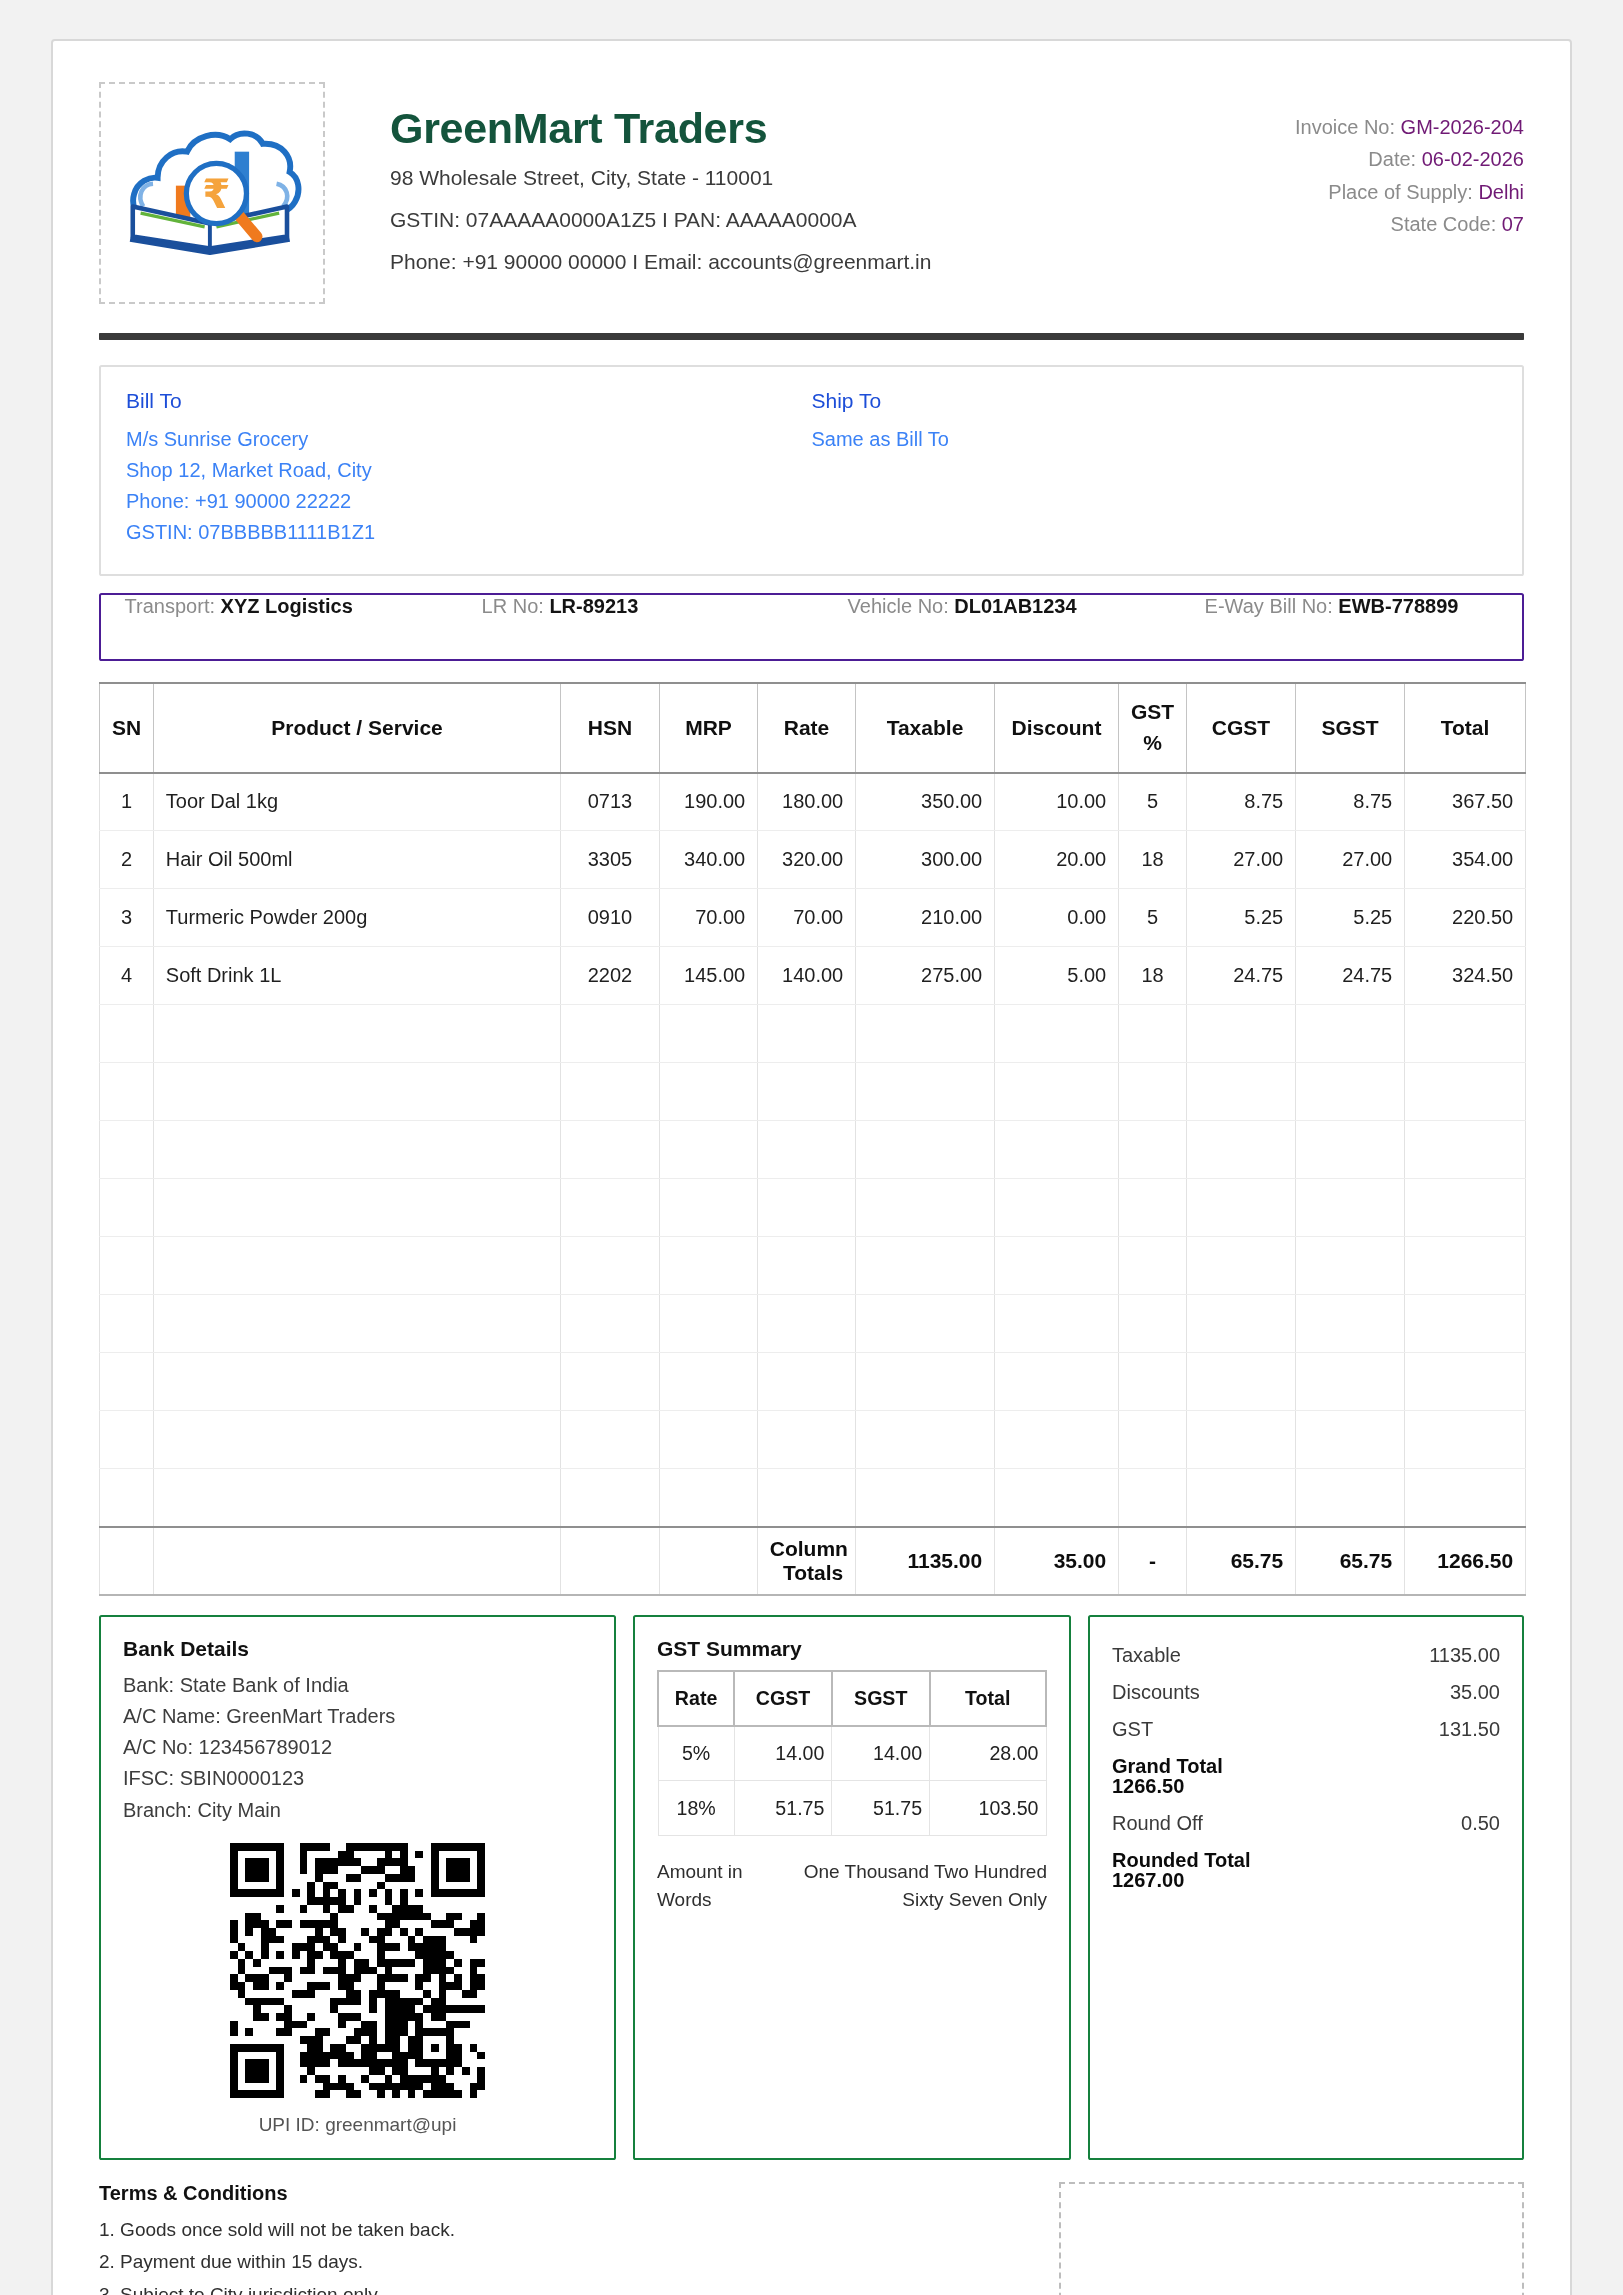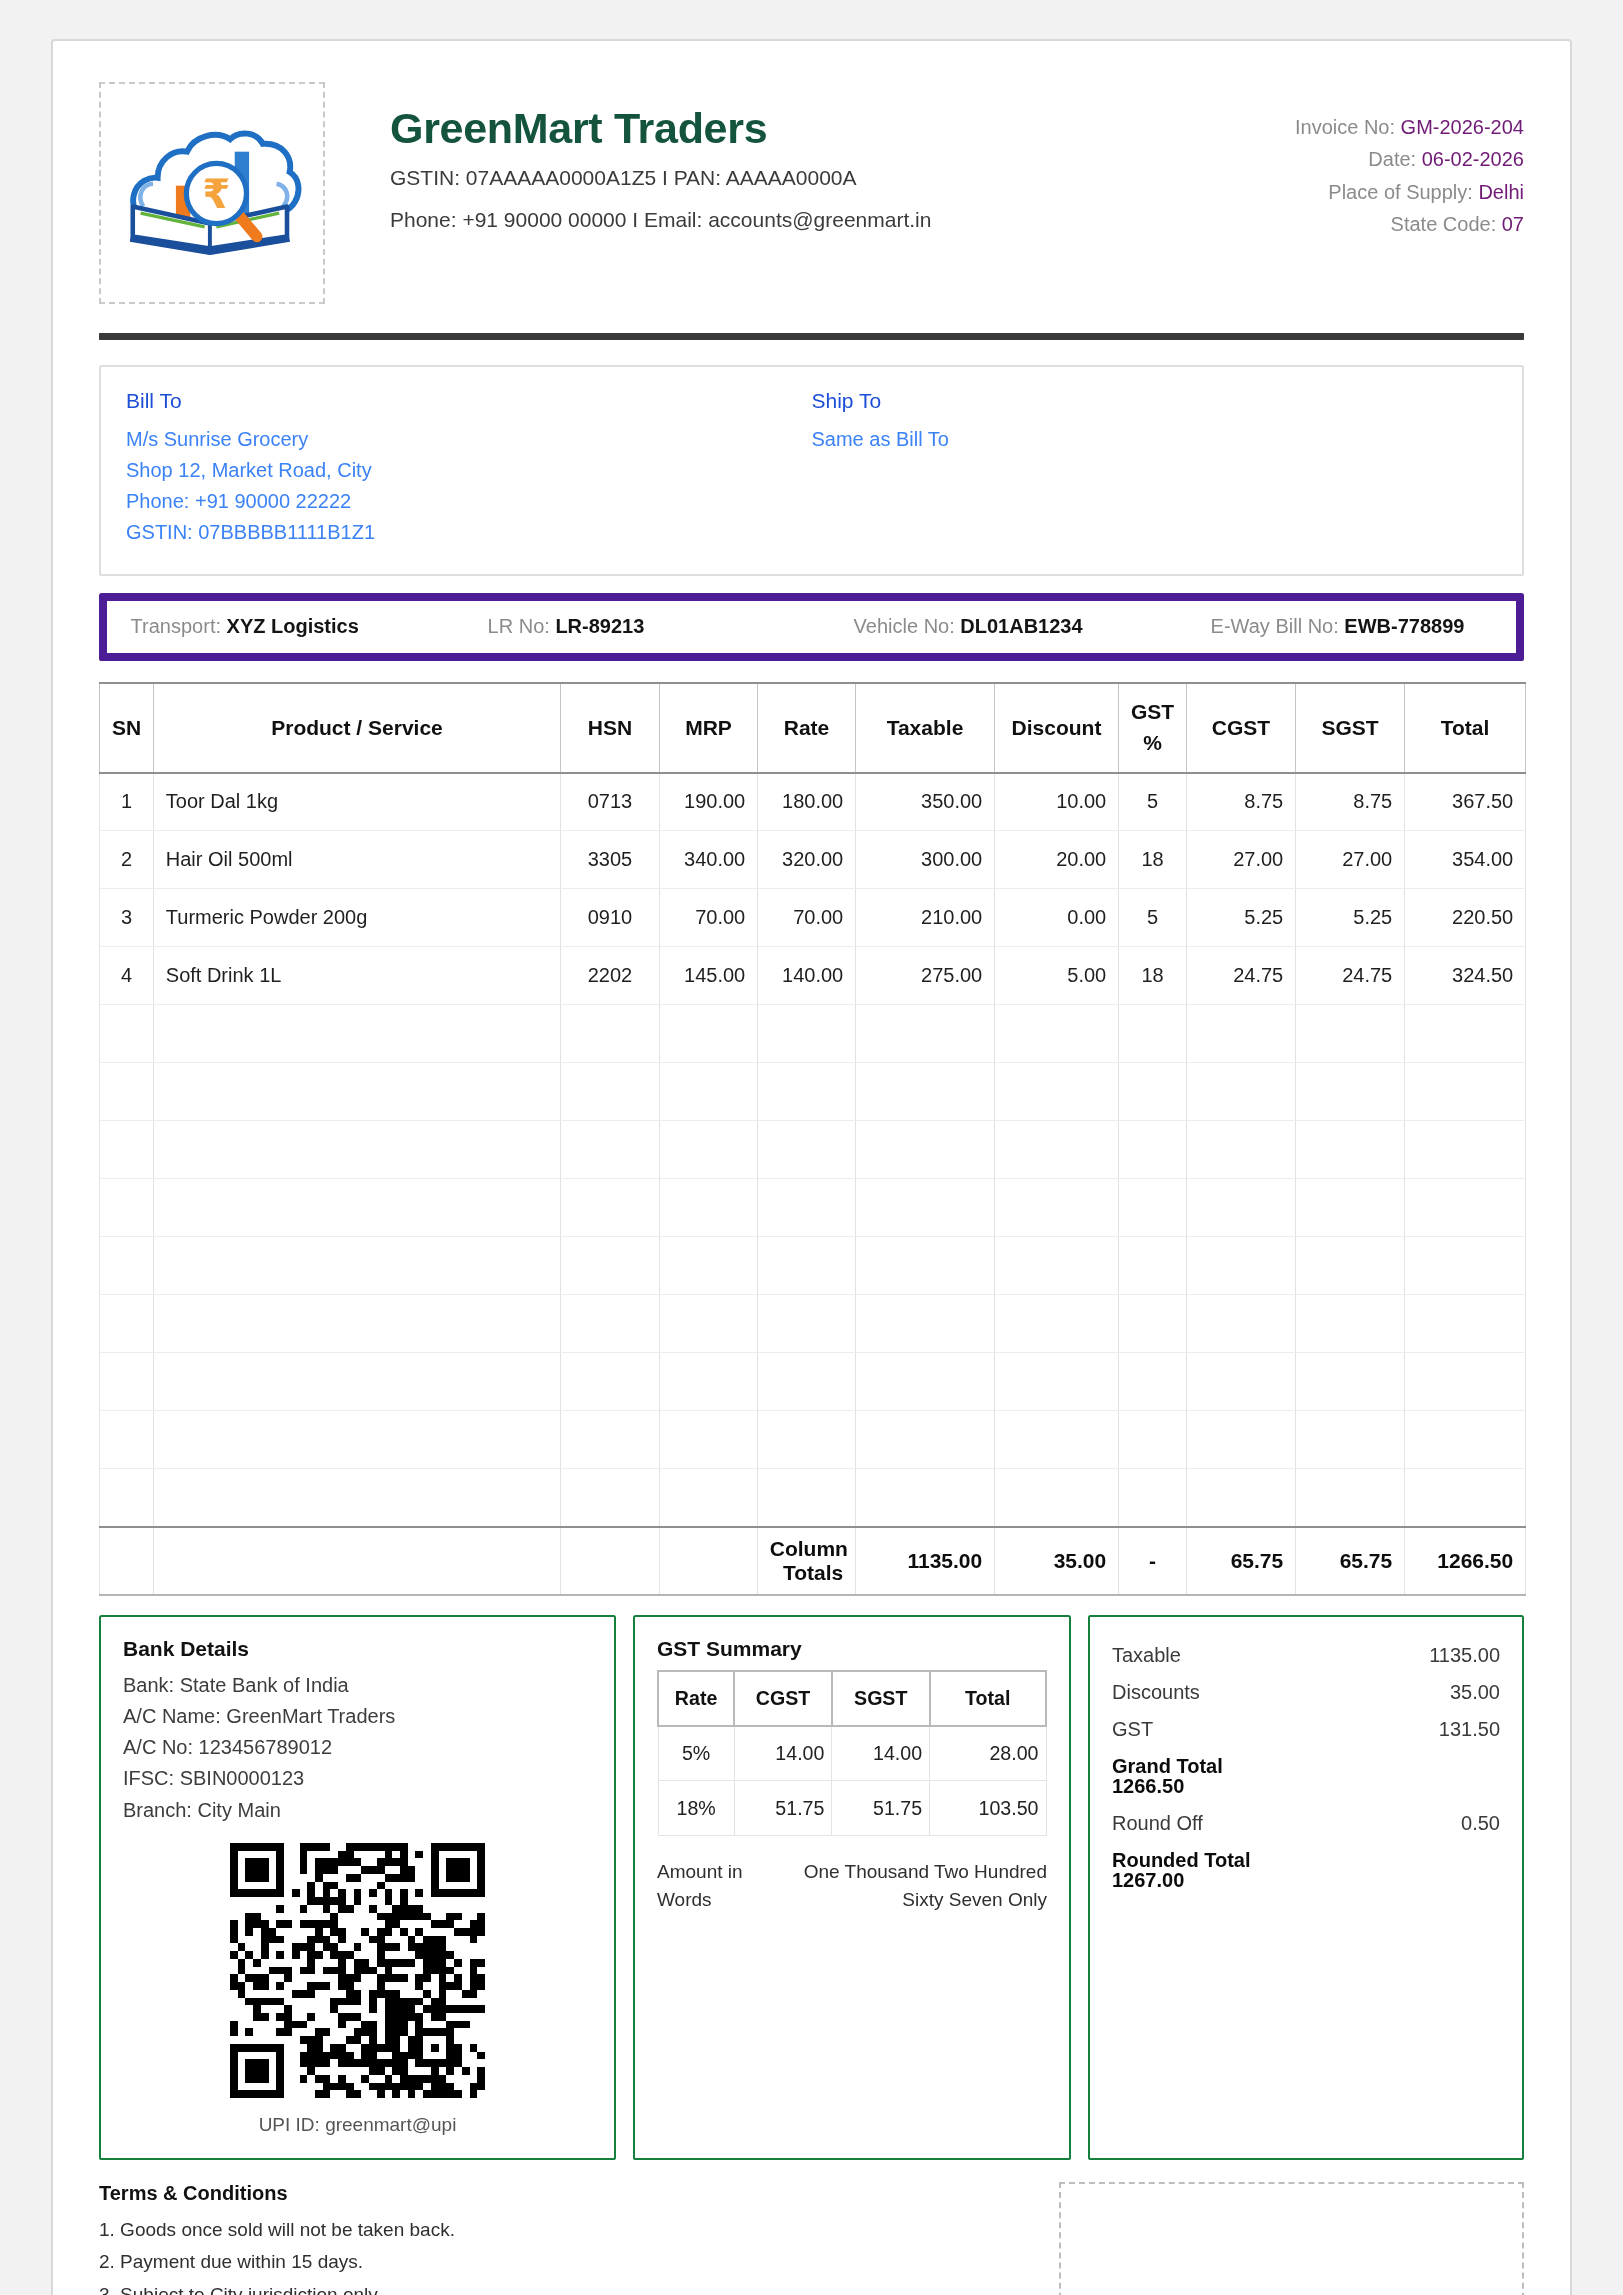--- a/index.html
+++ b/index.html
@@ -54,22 +54,22 @@
   .party {
     border: 2px solid #dedede; border-radius: 2.6px;
     display: flex; padding: 22px 25px 26px 25px;
   }
   .party-col { flex: 1 1 50%; }
   .party-h { font-size: 21px; font-weight: normal; color: #1d4ed8; margin-bottom: 11px; }
   .party-l { font-size: 20px; color: #3b82f6; line-height: 1.55; }
 
   
   .transport {
-    margin-top: 17px; border: 8px solid #4c1d95; border-radius: 2.6px;
-    display: flex; align-items: center; height: 68px; padding: 0 23.6px;
+    margin-top: 17px; border: 2px solid #4c1d95; border-radius: 2.6px;
+    display: flex; height: 68px; padding: 0 23.6px;
   }
   .tr-cell { font-size: 20px; color: #8b8b8b; white-space: nowrap; }
   .tr-cell b { color: #141414; font-weight: bold; }
   .tr-1 { flex: 0 0 357px; }
   .tr-2 { flex: 0 0 366px; }
   .tr-3 { flex: 0 0 357px; }
   .tr-4 { flex: 1 1 auto; }
 
   
   table.items {
@@ -174,20 +174,21 @@
 
         <path d="M176 158 L208 196" stroke="#f07a1e" stroke-width="17" stroke-linecap="round"></path>
 
         <circle cx="146" cy="130" r="46" fill="#ffffff" stroke="#1f6fc4" stroke-width="8"></circle>
         <text x="146" y="152" text-anchor="middle" font-family="'DejaVu Sans', sans-serif" font-size="62" font-weight="bold" fill="#f5a33c">₹</text>
       </svg>
     </div>
 
     <div class="hdr-mid">
       <div class="co-name">GreenMart Traders</div>
+      <div class="co-line">98 Wholesale Street, City, State - 110001</div>
       <div class="co-line">GSTIN: 07AAAAA0000A1Z5 I PAN: AAAAA0000A</div>
       <div class="co-line">Phone: +91 90000 00000 I Email: accounts@greenmart.in</div>
     </div>
 
     <div class="hdr-right">
       <div class="meta-row">
         <span>Invoice No:</span>
         <b>GM-2026-204</b>
       </div>
       <div class="meta-row">

